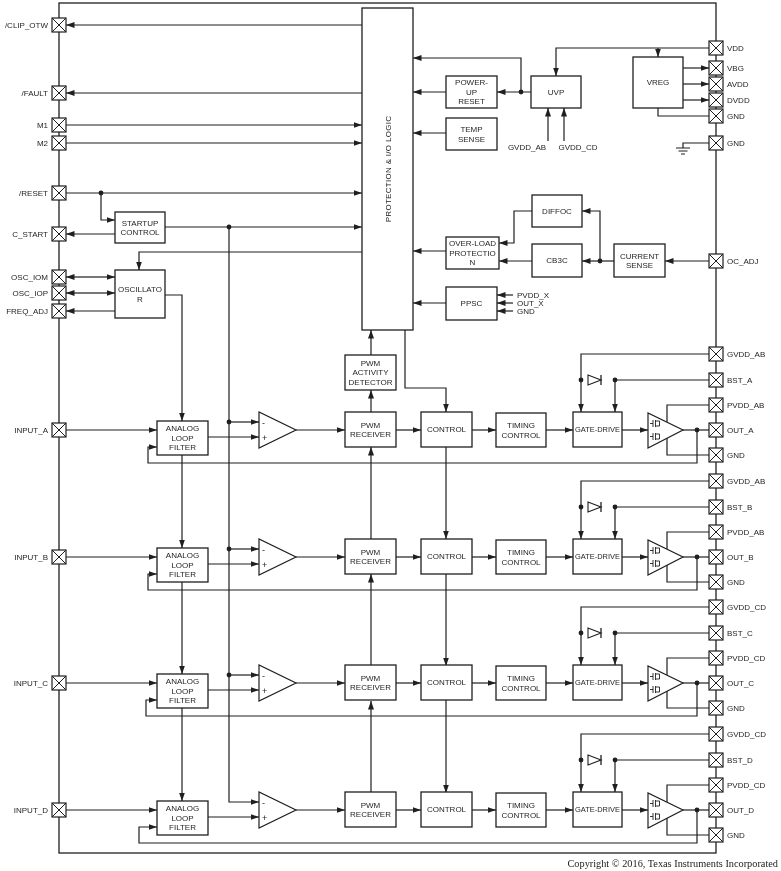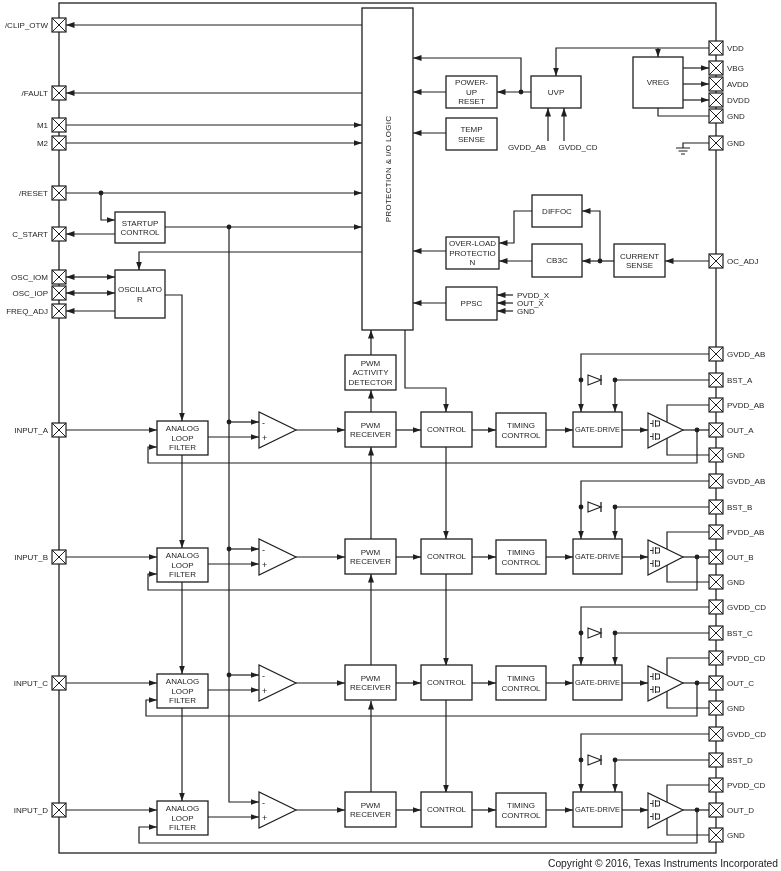--- a/index.html
+++ b/index.html
@@ -1,19 +1,19 @@
 <!DOCTYPE html>
 <html><head>
 <meta charset="utf-8">
 <style>
   html,body{margin:0;padding:0;background:#ffffff;}
   .stage{position:relative;width:781px;height:871px;background:#ffffff;overflow:hidden;
          font-family:"Liberation Sans", sans-serif;}
   .copyright{position:absolute;right:3px;top:858px;font-size:10.3px;color:#222;
-             font-family:Liberation Sans, sans-serif;}
+             font-family:Liberation Serif, serif;}
   svg text{font-family:"Liberation Sans", sans-serif;fill:#1e1e1e;}
 </style>
 </head>
 <body>
 
 <div class="stage">
   <svg id="diagram" width="781" height="871" viewBox="0 0 781 871">
       <defs>
         <marker id="arr" markerWidth="9" markerHeight="7" refX="8.5" refY="3" orient="auto" markerUnits="userSpaceOnUse">
           <path d="M0,0 L8.5,3 L0,6 Z" fill="#1f1f1f"></path>

